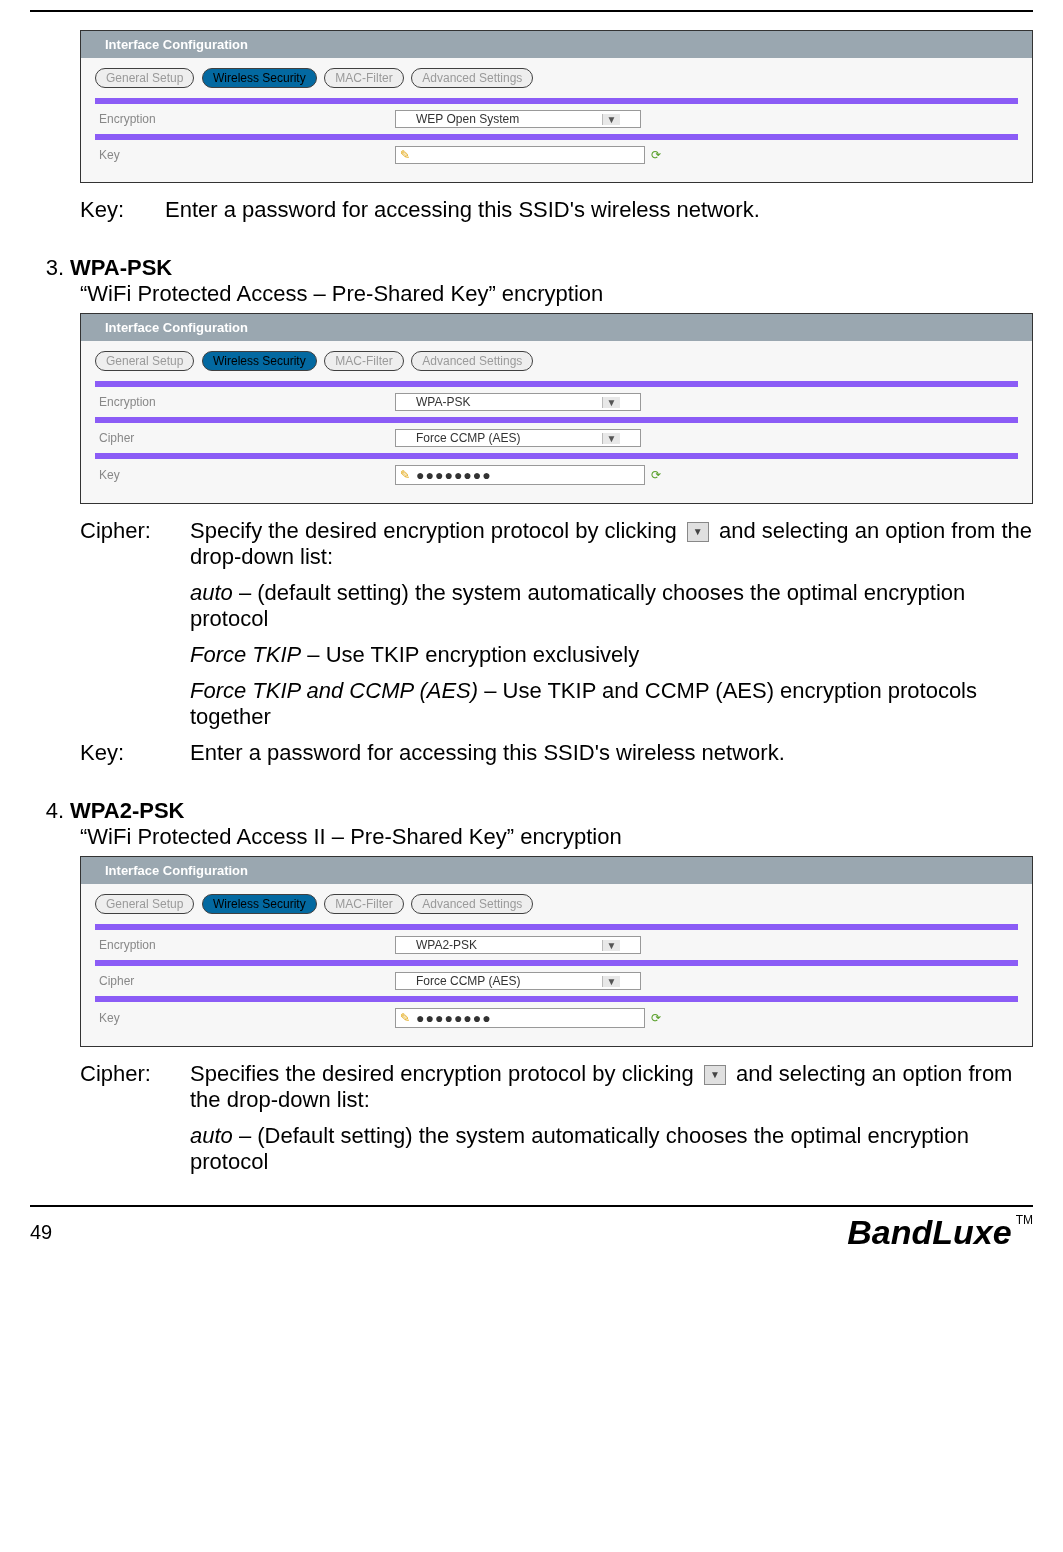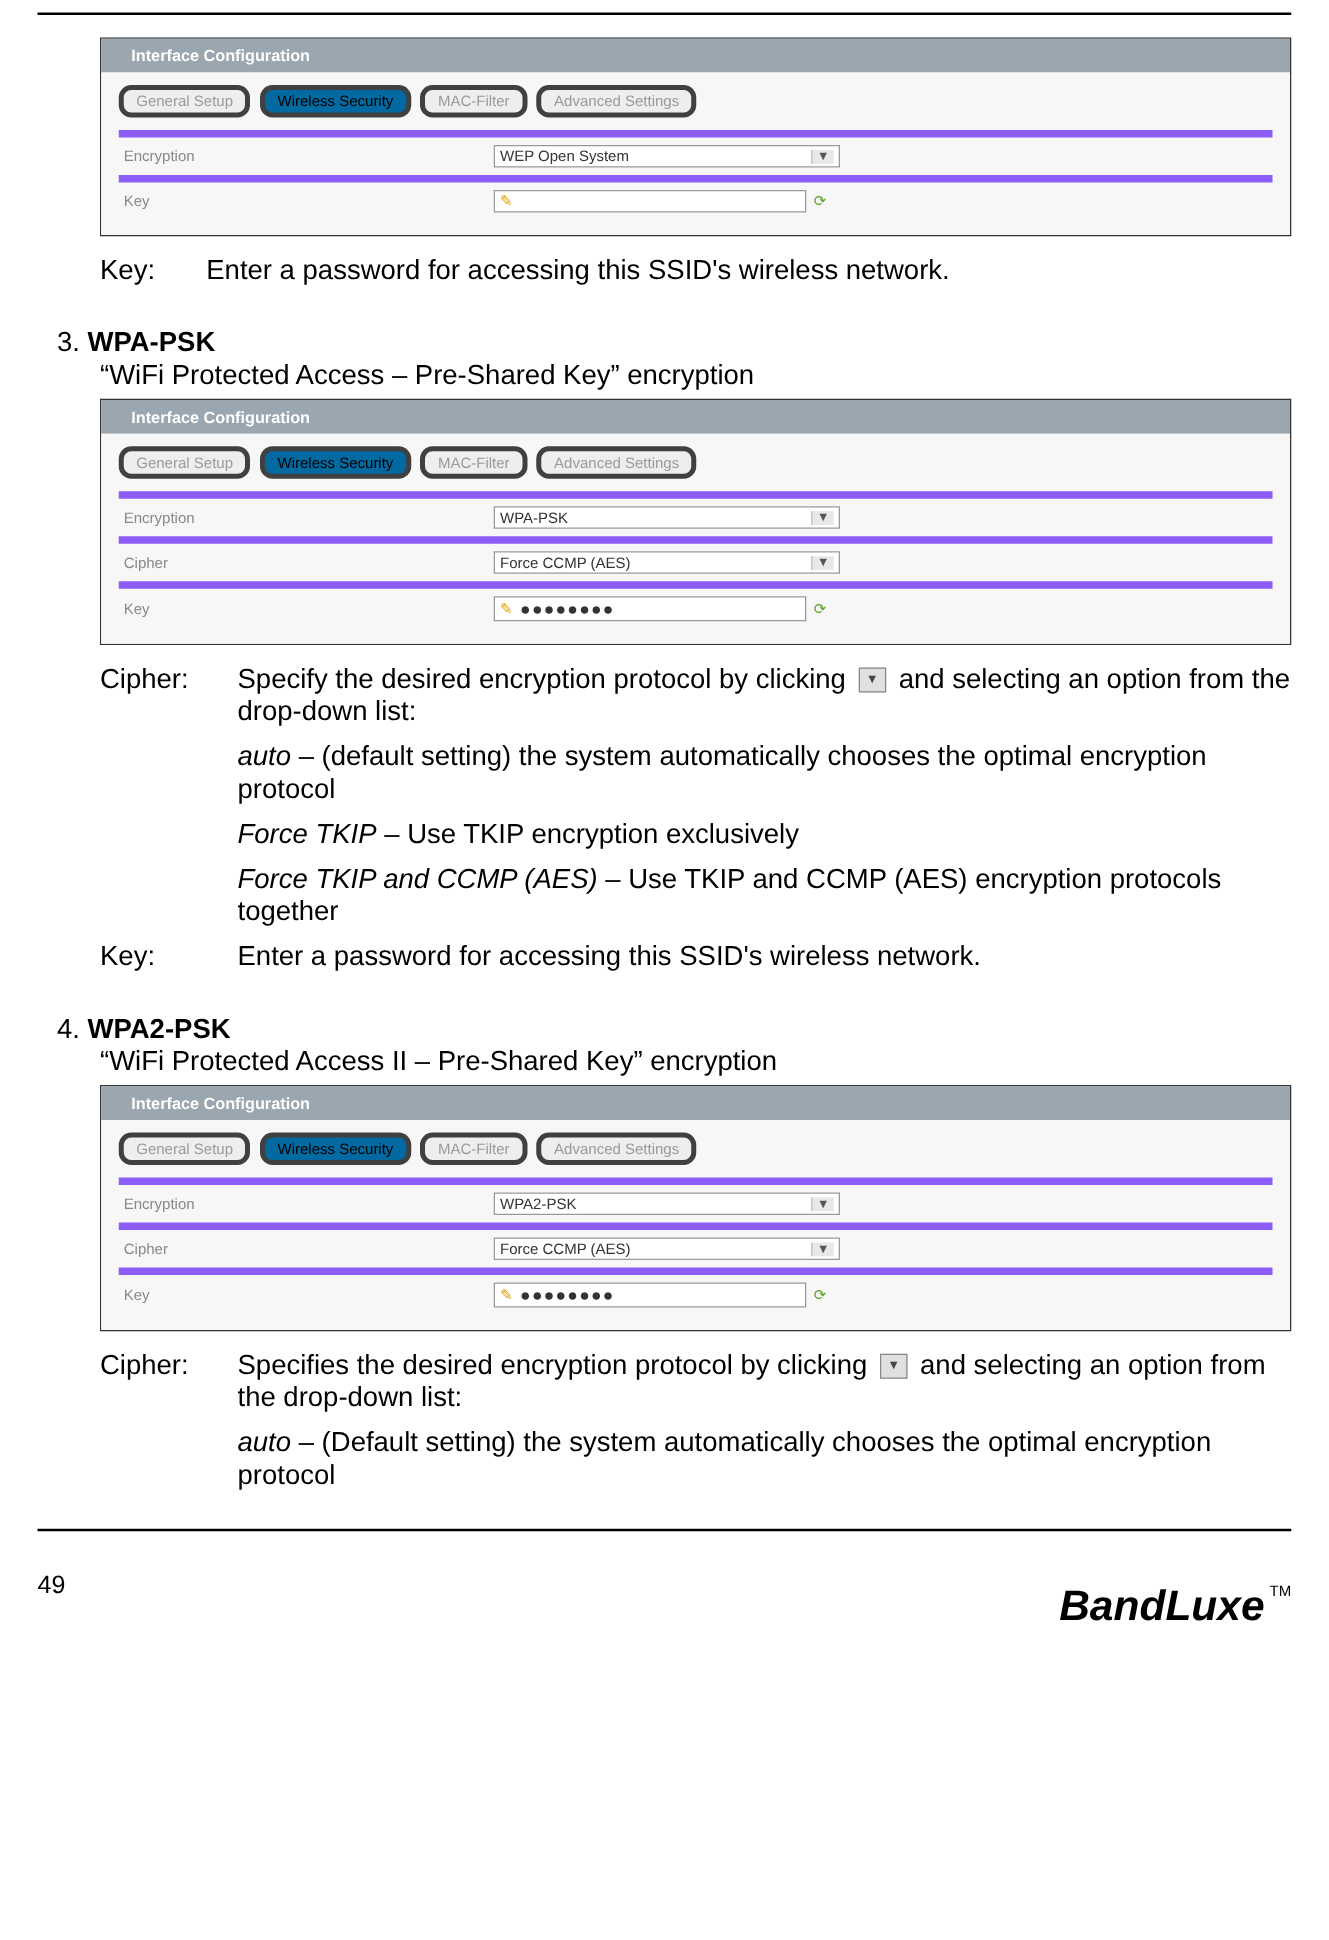--- a/index.html
+++ b/index.html
@@ -26,44 +26,44 @@
     background: #9aa7b0;
     color: #fff;
     font-weight: bold;
     font-size: 13px;
     padding: 6px 24px;
   }
   .panel-body { background: #f7f7f7; padding: 10px 14px 12px 14px; }
   .tabs { margin-bottom: 10px; }
   .tab {
     display: inline-block;
-    border: 4px solid #404040;
+    border: 1px solid #404040;
     border-radius: 10px;
     padding: 2px 10px;
     font-size: 12px;
     color: #9a9a9a;
     background: #eee;
     margin-right: 4px;
   }
   .tab.active { color: #000; background: #0369a1; }
   .form-row {
     display: flex;
     align-items: center;
     border-top: 6px solid #8b5cf6;
     padding: 6px 0;
     font-size: 12px;
     color: #888;
   }
   .form-row .lbl { width: 300px; padding-left: 4px; }
   .select-box, .text-box {
-    width: 277px;
+    width: 246px;
     border: 1px solid #999;
     background: #fff;
     font-size: 12px;
-    padding: 1px 4px;
+    padding: 1px 20px;
     color: #333;
     position: relative;
     display: flex;
     align-items: center;
     justify-content: space-between;
   }
   .select-box .caret {
     width: 18px;
     text-align: center;
     border-left: 1px solid #bbb;
@@ -116,21 +116,21 @@
     position: relative;
     border-top: 2px solid #000;
     margin-top: 30px;
     padding-top: 6px;
     display:flex;
     justify-content:space-between;
     align-items:center;
     gap:26px;
   }
   .page-num { font-size:20px; }
-  .brand { font-size:34px; font-weight:bold; font-style:italic; font-family: "Arial Black", Arial, sans-serif; margin-top: 35px; }
+  .brand { font-size:34px; font-weight:bold; font-style:italic; font-family: "Arial Black", Arial, sans-serif; }
   .brand .tm { font-size:12px; font-weight:normal; font-style:normal; vertical-align:top; margin-left:4px;}
 </style>
 </head>
 <body>
 
 <div class="top-rule"></div>
 
 <div class="panel">
   <div class="panel-header">Interface Configuration</div>
   <div class="panel-body">

